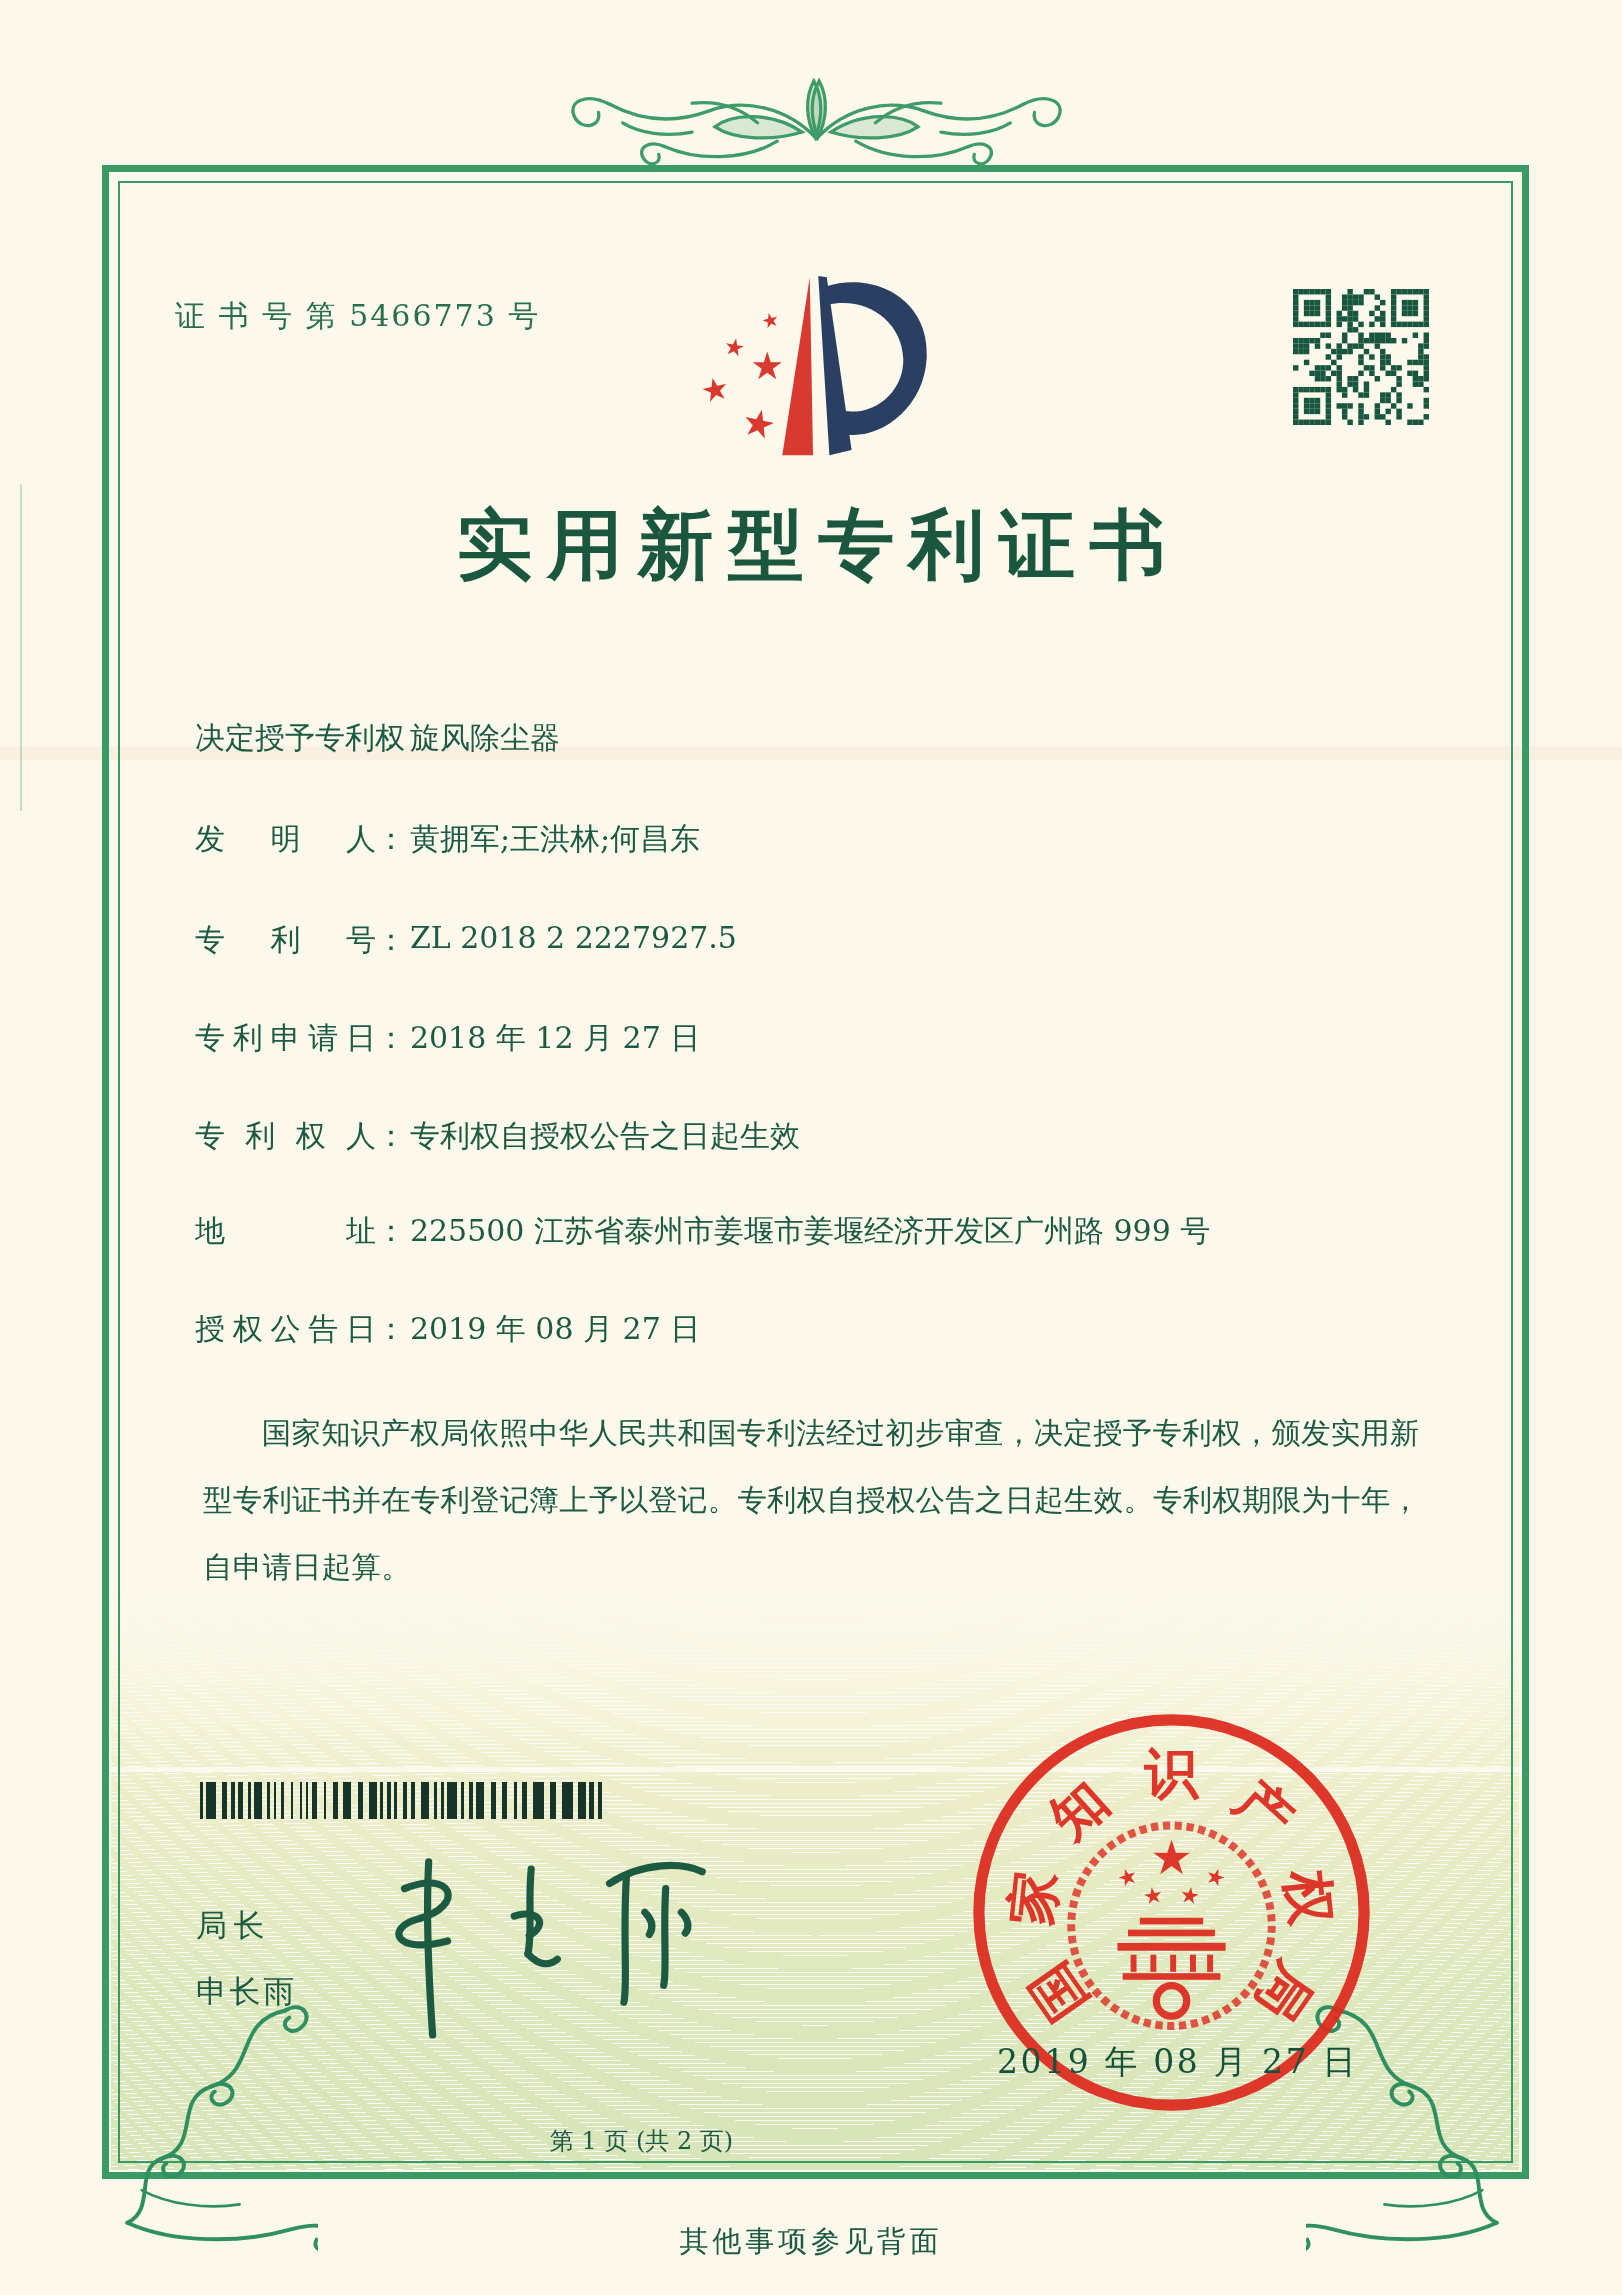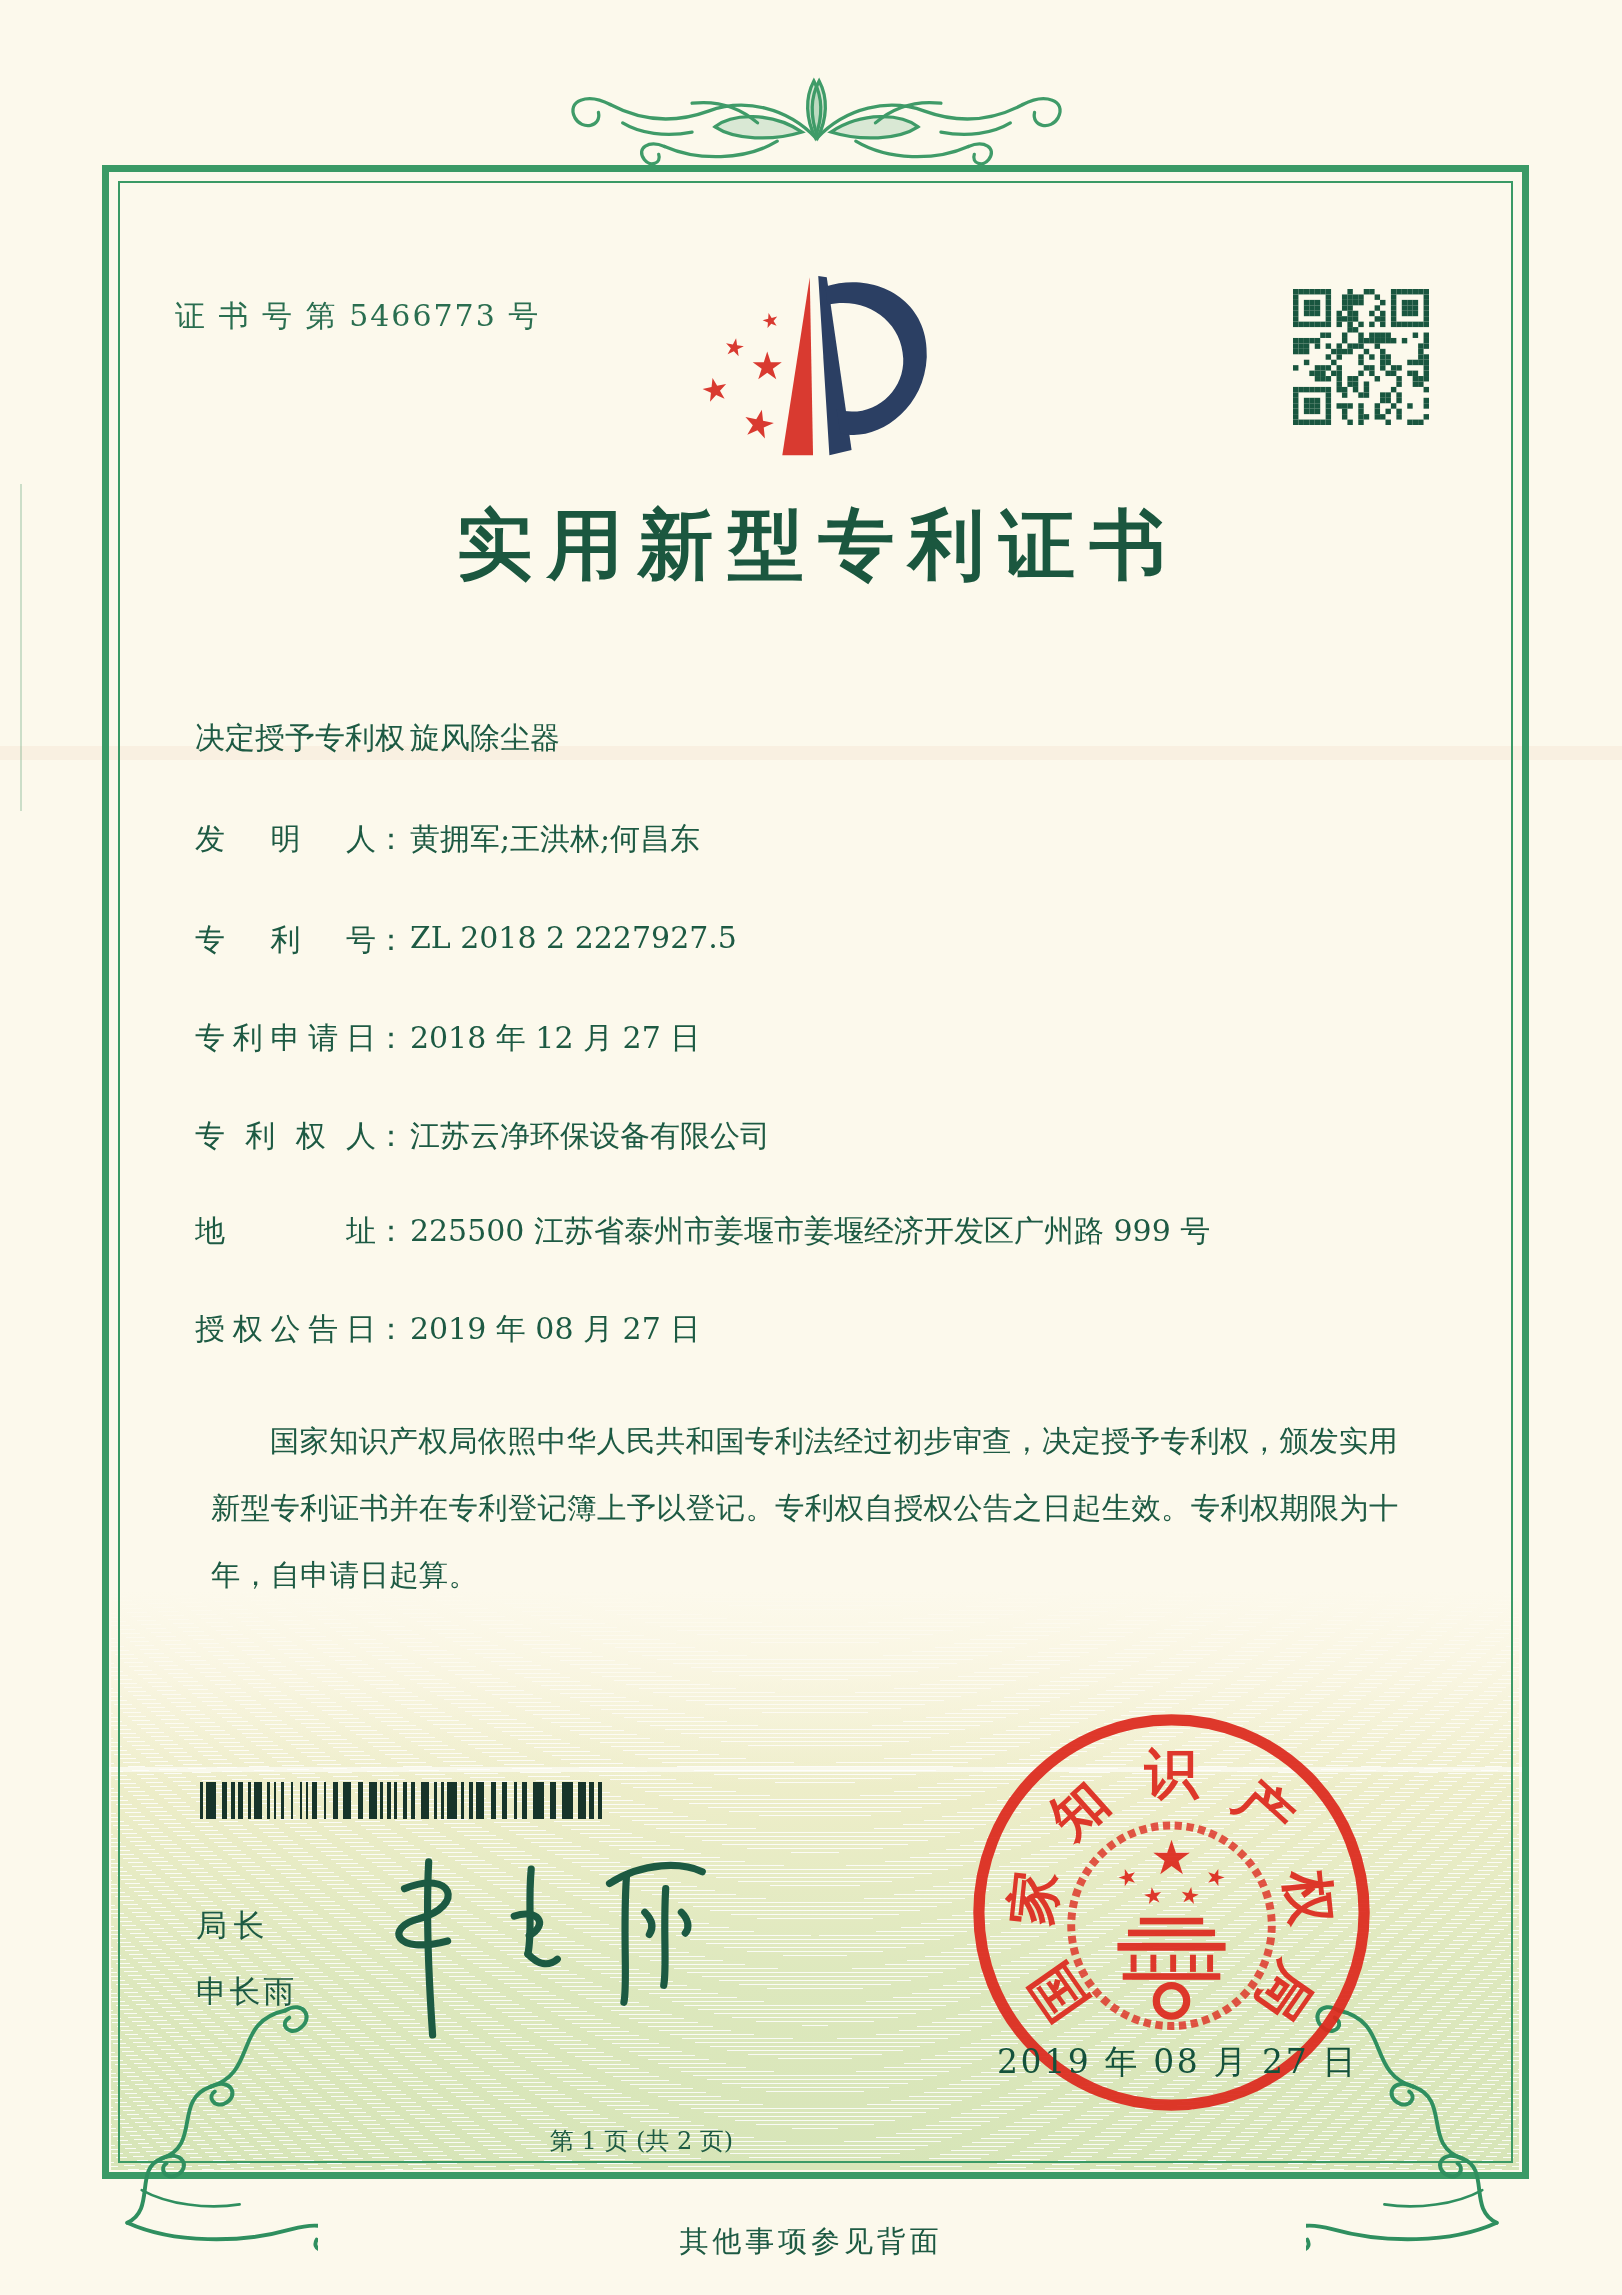--- a/index.html
+++ b/index.html
@@ -47,21 +47,21 @@
     font-size:76px;font-weight:bold;letter-spacing:14.4px;color:var(--title_green);
     text-indent:14.4px;
   }
   .field{left:195px;width:1309px;height:39px;font-size:30px;color:var(--text_green);white-space:nowrap;}
   .flabel{display:inline-block;width:181px;text-align:justify;text-align-last:justify;vertical-align:top;}
   .flabel-c{display:inline-block;vertical-align:top;}
   .fcolon{display:inline-block;vertical-align:top;}
   .fvalue{display:inline-block;vertical-align:top;margin-left:3.9px;text-align:right;}
   .g2{position:absolute;left:616px;top:0;}
   .paras{left:195px;top:1392px;width:1247px;font-size:29.4px;line-height:67px;letter-spacing:0.3px;color:var(--text_green);}
-  .paras p{margin:16px;text-indent:2em;}
+  .paras p{margin:8px;text-indent:2em;}
   #barcode{left:200px;top:1782px;width:425px;height:37px;display:flex;align-items:stretch;}
   #barcode div{height:100%;}
   .director-label{left:196px;top:1905px;font-size:31px;letter-spacing:6.5px;}
   .director-name{left:196px;top:1971px;font-size:31px;letter-spacing:2.6px;}
   .seal-date{left:978px;top:2040px;width:399px;text-align:center;font-size:33px;letter-spacing:2.6px;color:#14523c;z-index:6;}
   .pageinfo{left:0;top:2125px;width:1283px;text-align:center;font-size:24px;color:var(--text_green);}
   .backnote{left:0;top:2222px;width:1622px;text-align:center;font-size:29px;letter-spacing:3.9px;color:var(--text_green);}
   .orn{pointer-events:none;}
   svg text.sealchar{font-weight:bold;fill:var(--seal_red);font-family:"DejaVu Serif","Liberation Serif",serif;}
 </style>
@@ -425,21 +425,21 @@
   <div class="abs field" style="top:819px">
     <span class="flabel">发明人</span><span class="fcolon">：</span><span class="fvalue">黄拥军;王洪林;何昌东</span>
   </div>
   <div class="abs field" style="top:920px">
     <span class="flabel">专利号</span><span class="fcolon">：</span><span class="fvalue">ZL 2018 2 2227927.5</span>
   </div>
   <div class="abs field" style="top:1018px">
     <span class="flabel">专利申请日</span><span class="fcolon">：</span><span class="fvalue">2018 年 12 月 27 日</span>
   </div>
   <div class="abs field" style="top:1116px">
-    <span class="flabel">专利权人</span><span class="fcolon">：</span><span class="fvalue">江苏云净环保设备有限公司</span>
+    <span class="flabel">专利权人</span><span class="fcolon">：</span><span class="fvalue">专利权自授权公告之日起生效</span>
   </div>
   <div class="abs field" style="top:1211px">
     <span class="flabel">地址</span><span class="fcolon">：</span><span class="fvalue">225500 江苏省泰州市姜堰市姜堰经济开发区广州路 999 号</span>
   </div>
   <div class="abs field" style="top:1309px">
     <span class="flabel">授权公告日</span><span class="fcolon">：</span><span class="fvalue">2019 年 08 月 27 日</span>
   </div>
 
   <div class="abs paras">
     <p>国家知识产权局依照中华人民共和国专利法经过初步审查，决定授予专利权，颁发实用新型专利证书并在专利登记簿上予以登记。专利权自授权公告之日起生效。专利权期限为十年，自申请日起算。</p>

